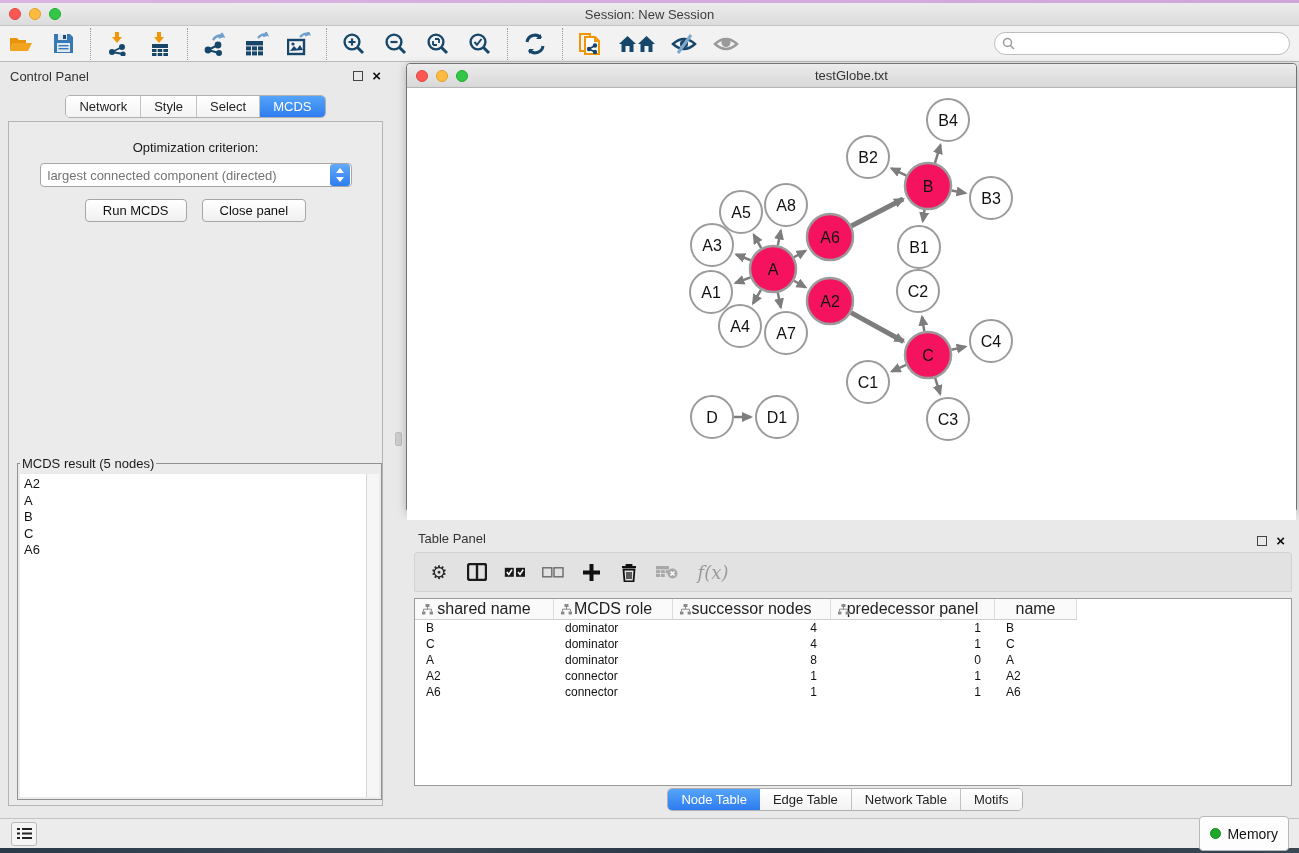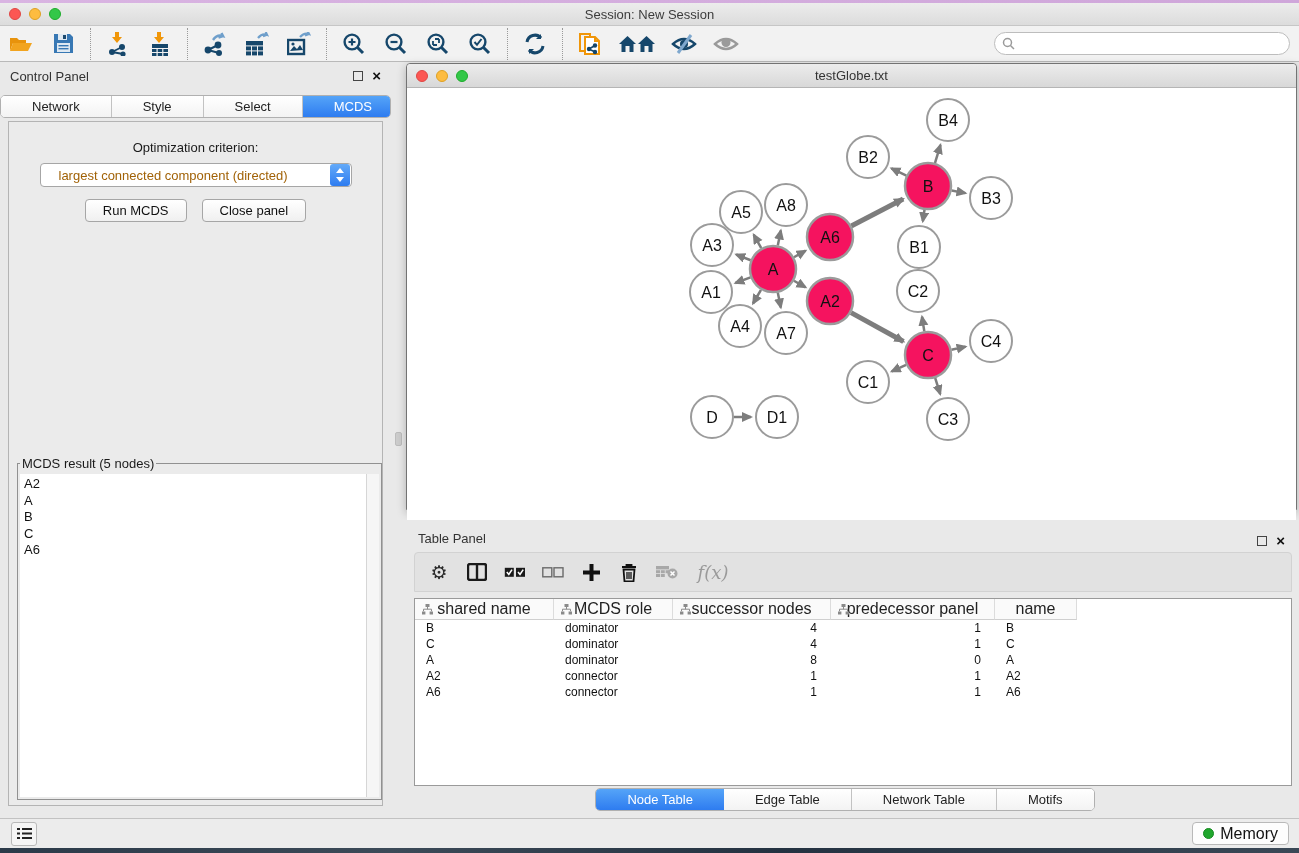--- a/index.html
+++ b/index.html
@@ -32,30 +32,30 @@
 
   
   .control-panel { position:absolute; left:0; top:62px; width:391px; height:756px; background:#e9e9e9; }
   .cp-header { height:28px; display:flex; align-items:center; padding:0 10px; }
   .cp-title { font-size:13px; color:#333; }
   .panel-btns { margin-left:auto; display:flex; align-items:center; gap:9px; }
   .float-btn { width:10px; height:10px; border:1.5px solid #444; background:transparent; display:inline-block; }
   .close-btn { font-size:15px; font-weight:bold; color:#111; line-height:10px; }
   .cp-tabs { display:flex; justify-content:center; margin-top:5px; position:relative; z-index:2; }
   .seg-group { display:flex; border:1px solid #b0b0b0; border-radius:5px; overflow:hidden; background:#fff; }
-  .seg { padding:3px 31px; font-size:13px; color:#222; background:linear-gradient(#ffffff,#f3f3f3);
+  .seg { padding:3px 13px; font-size:13px; color:#222; background:linear-gradient(#ffffff,#f3f3f3);
     border-right:1px solid #c2c2c2; cursor:default; }
   .seg:last-child { border-right:none; }
   .seg.active { background:linear-gradient(#55a4f8,#2e7cf0); color:#fff; border-right:none; }
   .cp-body { position:absolute; left:8px; top:59px; width:375px; height:685px; background:#ebebeb;
     border:1px solid #b4b4b4; }
   .opt-label { text-align:center; margin-top:18px; font-size:13px; color:#1a1a1a; }
   .dropdown { width:312px; height:24px; margin:8px auto 0 auto; background:#fff; border:1px solid #a6a6a6;
     border-radius:4px; display:flex; align-items:center; position:relative; }
-  .dropdown-text { font-size:13px; color:#a16207; padding-left:18px; flex:1; white-space:nowrap; }
+  .dropdown-text { font-size:13px; color:#737373; padding-left:7px; flex:1; white-space:nowrap; }
   .dropdown-stepper { width:20px; height:22px; border-radius:3px; margin-right:1px;
     background:linear-gradient(#63aaf9,#2e7cf0); display:flex; flex-direction:column;
     align-items:center; justify-content:center; color:#fff; }
   .dropdown-stepper svg { display:block; }
   .cp-buttons { display:flex; justify-content:center; gap:15px; margin-top:12px; }
   .mac-btn { height:23px; padding:0 17px; font-size:13px; color:#111; background:linear-gradient(#ffffff,#f0f0f0);
     border:1px solid #a6a6a6; border-radius:4px; display:flex; align-items:center; }
   .result-box { position:absolute; left:8px; top:334px; width:365px; height:344px;
     border:1px solid #919191; }
   .result-box legend { font-size:13px; color:#1a1a1a; padding:0 2px; margin-left:2px; }
@@ -99,22 +99,22 @@
   .td { font-size:12px; color:#111; white-space:nowrap; overflow:hidden; }
   .td.al { text-align:left; } .td.ar { text-align:right; }
 
   .tp-tabs { position:absolute; left:0; right:0; top:268px; display:flex; justify-content:center; }
 
   
   .statusbar { position:absolute; left:0; top:818px; width:1299px; height:30px; background:#ececec;
     border-top:1px solid #c2c2c2; display:flex; align-items:center; }
   .list-btn { width:26px; height:24px; margin-left:11px; background:#f5f5f5; border:1px solid #b9b9b9;
     border-radius:3px; display:flex; align-items:center; justify-content:center; }
-  .memory-btn { margin-left:auto; margin-right:10px; height:23px; background:#fdfdfd; border:1px solid #b9b9b9;
-    border-radius:4px; display:flex; align-items:center; padding:0 10px; gap:6px; font-size:16px; color:#111; }
+  .memory-btn { margin-left:auto; margin-right:10px; height:35px; background:#fdfdfd; border:1px solid #b9b9b9;
+    border-radius:4px; display:flex; align-items:center; padding:0 10px; gap:6px; font-size:14px; color:#111; }
   .memory-dot { width:11px; height:11px; border-radius:50%; background:#1fa62c; border:1px solid #168a21; }
 </style>
 </head>
 <body>
 
 <div class="wallpaper-top"></div>
 <div class="wallpaper-bottom"></div>
 
 <div class="titlebar">
   <div class="traffic">

